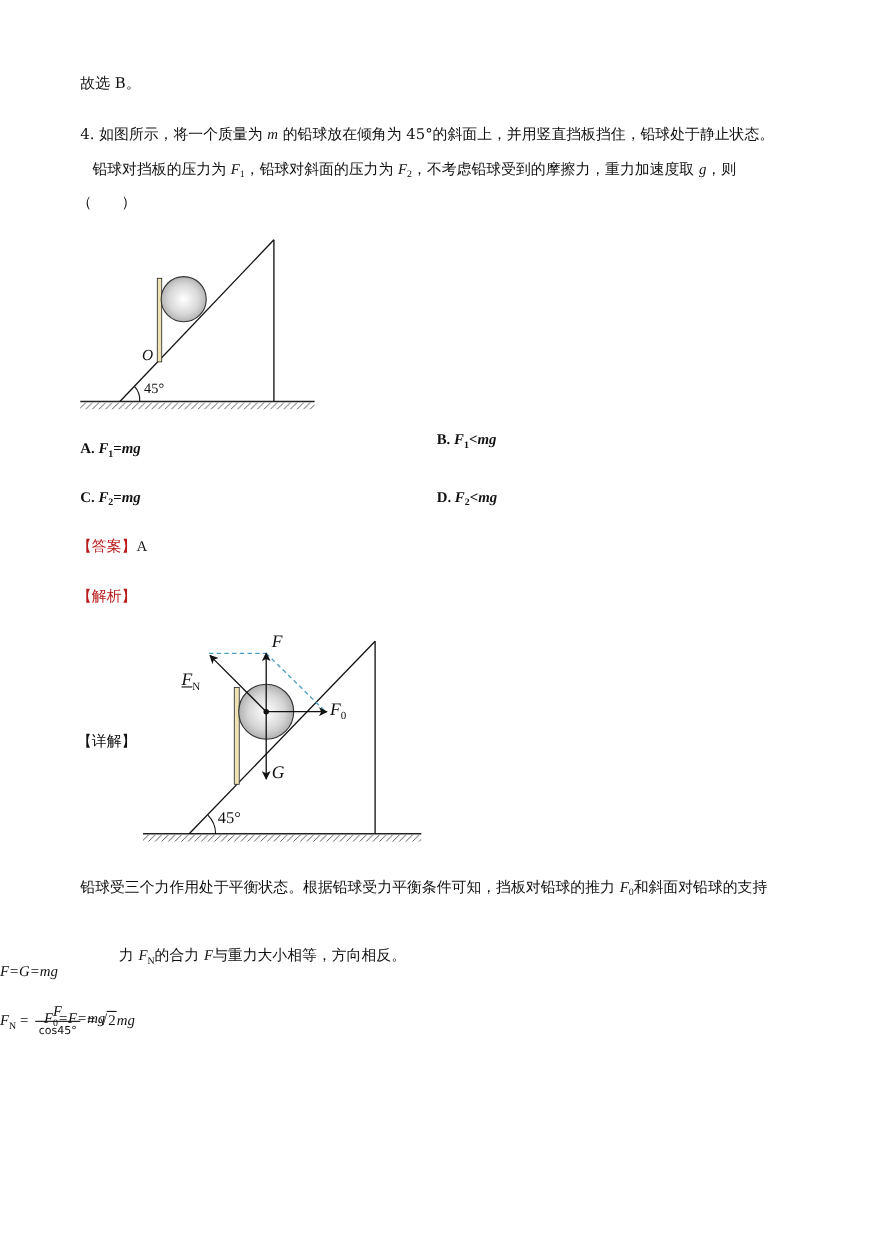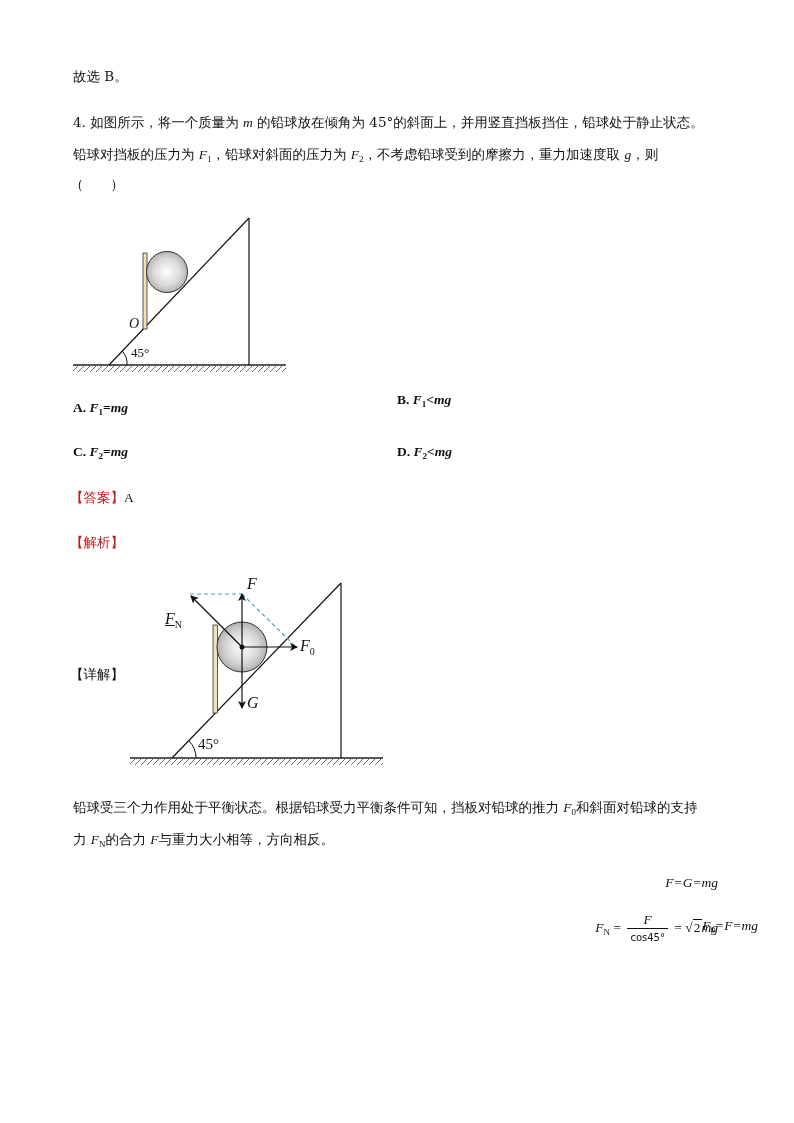--- a/index.html
+++ b/index.html
@@ -7,41 +7,41 @@
       width: 794px; height: 1123px; position: relative; overflow: hidden;
       font-family: "DejaVu Serif", "Liberation Serif", serif;
       color: #111;
       font-size: 13px;
     }
     .line { position: absolute; left: 73px; white-space: nowrap; font-size: 13.5px; line-height: 18px; }
     .it { font-style: italic; font-family: "Liberation Serif", serif; }
     .sub { font-size: 9px; vertical-align: -3px; font-style: normal; font-family: "Liberation Serif", serif; }
     .label-blue { color: #b91c1c; font-weight: normal; }
     .opt { position: absolute; font-family: "Liberation Serif", serif; font-size: 13.5px; white-space: nowrap; font-weight: bold; }
-    .center { position: absolute; left: 0; width: 718px; text-align: right; font-family: "Liberation Serif", serif; font-size: 13.5px; }
+    .center { position: absolute; left: 0; width: 718px; text-align: left; font-family: "Liberation Serif", serif; font-size: 13.5px; }
     .frac { display: inline-flex; flex-direction: column; align-items: center; vertical-align: middle; margin: 0 3px; }
     .frac .num { font-style: italic; padding: 0 4px; line-height: 16px; }
     .frac .den { border-top: 1px solid #111; padding: 0 3px; line-height: 17px; font-family: "DejaVu Sans", sans-serif; font-size: 10px; }
     .sqrt { display: inline-block; }
     .sqrt .rad { border-top: 1px solid #111; padding: 0 1px; }
   </style>
 </head>
 <body>
 
 <div class="line" style="top:67px;">
   <span>故选 B。</span>
 </div>
 
 <div class="line" style="top:113px;">
   <span>4.</span>
   <span>如图所示，将一个质量为</span>
   <span class="it">m</span>
   <span>的铅球放在倾角为 45°的斜面上，并用竖直挡板挡住，铅球处于静止状态。</span>
 </div>
-<div class="line" style="top:145px;">
+<div class="line" style="top:145px;margin-left:11px;">
   <span>铅球对挡板的压力为</span>
   <span class="it">F</span><span class="sub">1</span><span>，铅球对斜面的压力为</span>
   <span class="it">F</span><span class="sub">2</span><span>，不考虑铅球受到的摩擦力，重力加速度取</span>
   <span class="it">g</span><span>，则</span>
 </div>
 <div class="line" style="top:175px;left:70px;">
   <span>（　　）</span>
 </div>
 
 <svg style="position:absolute;left:0;top:0;" width="794" height="400" viewBox="0 0 794 400">
@@ -140,21 +140,21 @@
 <div style="position:absolute;left:300px;top:637px;font-size:16px;font-family:'Liberation Serif',serif;">
   <span class="it">F</span><span style="font-size:10px;vertical-align:-4px;">0</span>
 </div>
 <div class="it" style="position:absolute;left:247px;top:694px;font-size:16px;font-family:'Liberation Serif',serif;">G</div>
 <div style="position:absolute;left:198px;top:736px;font-size:15px;font-family:'Liberation Serif',serif;">45°</div>
 
 <div class="line" style="top:798px;">
   <span>铅球受三个力作用处于平衡状态。根据铅球受力平衡条件可知，挡板对铅球的推力</span>
   <span class="it">F</span><span class="sub">0</span><span>和斜面对铅球的支持</span>
 </div>
-<div class="line" style="top:830px;">
+<div class="line" style="top:860px;margin-left:35px;">
   <span>力</span>
   <span class="it">F</span><span class="sub">N</span><span>的合力</span>
   <span class="it">F</span><span>与重力大小相等，方向相反。</span>
 </div>
 
 <div class="center it" style="top:875px;">
   <span>F=G=mg</span>
 </div>
 
 <div class="center" style="top:912px;">

